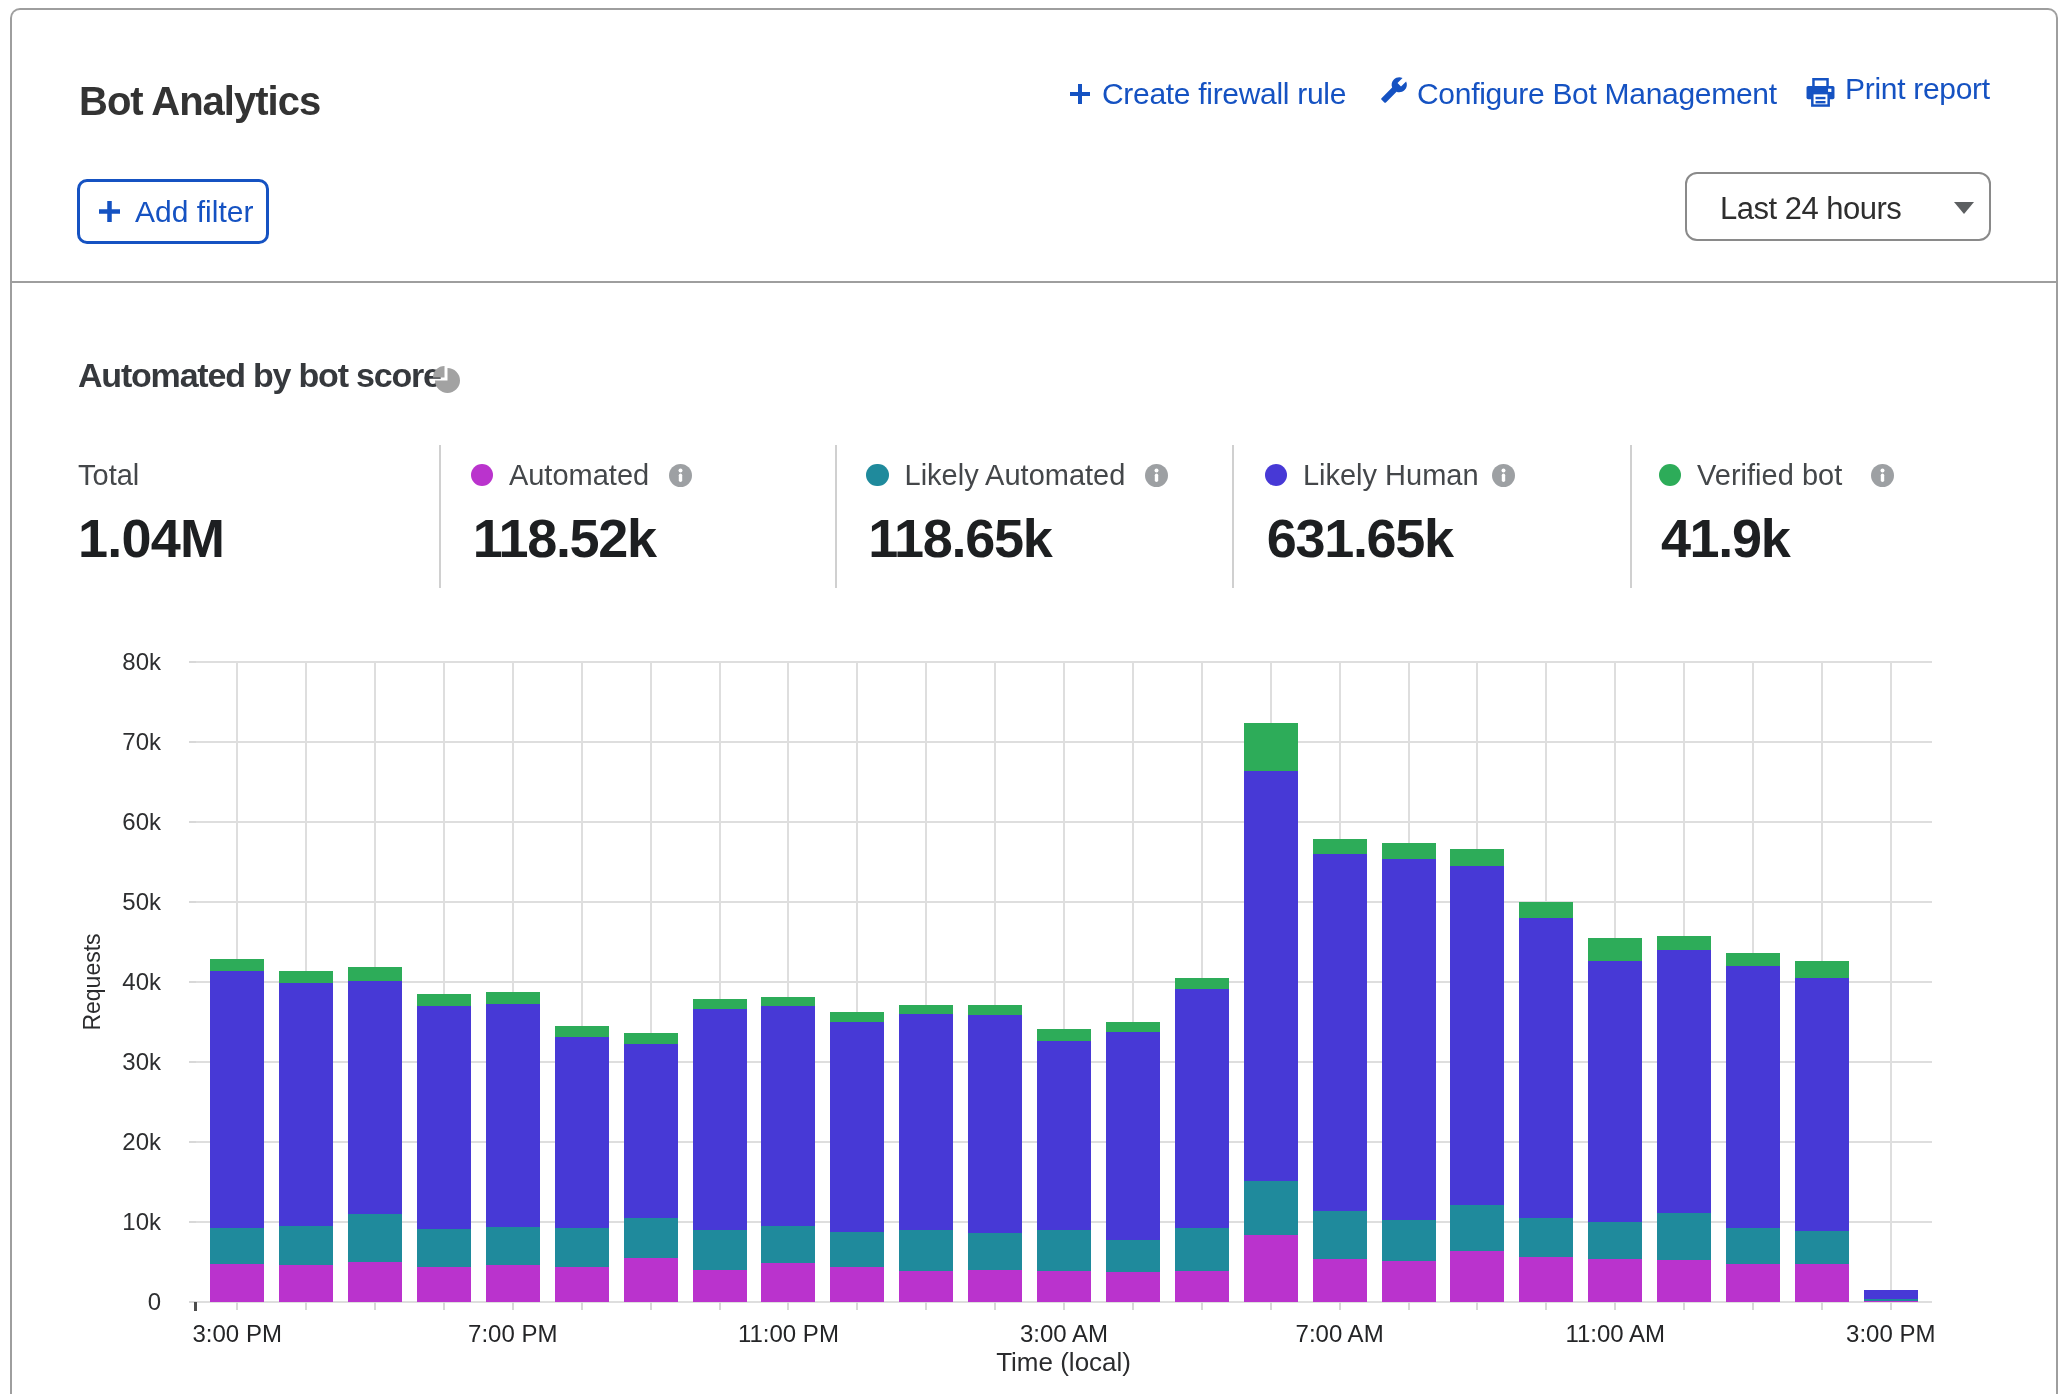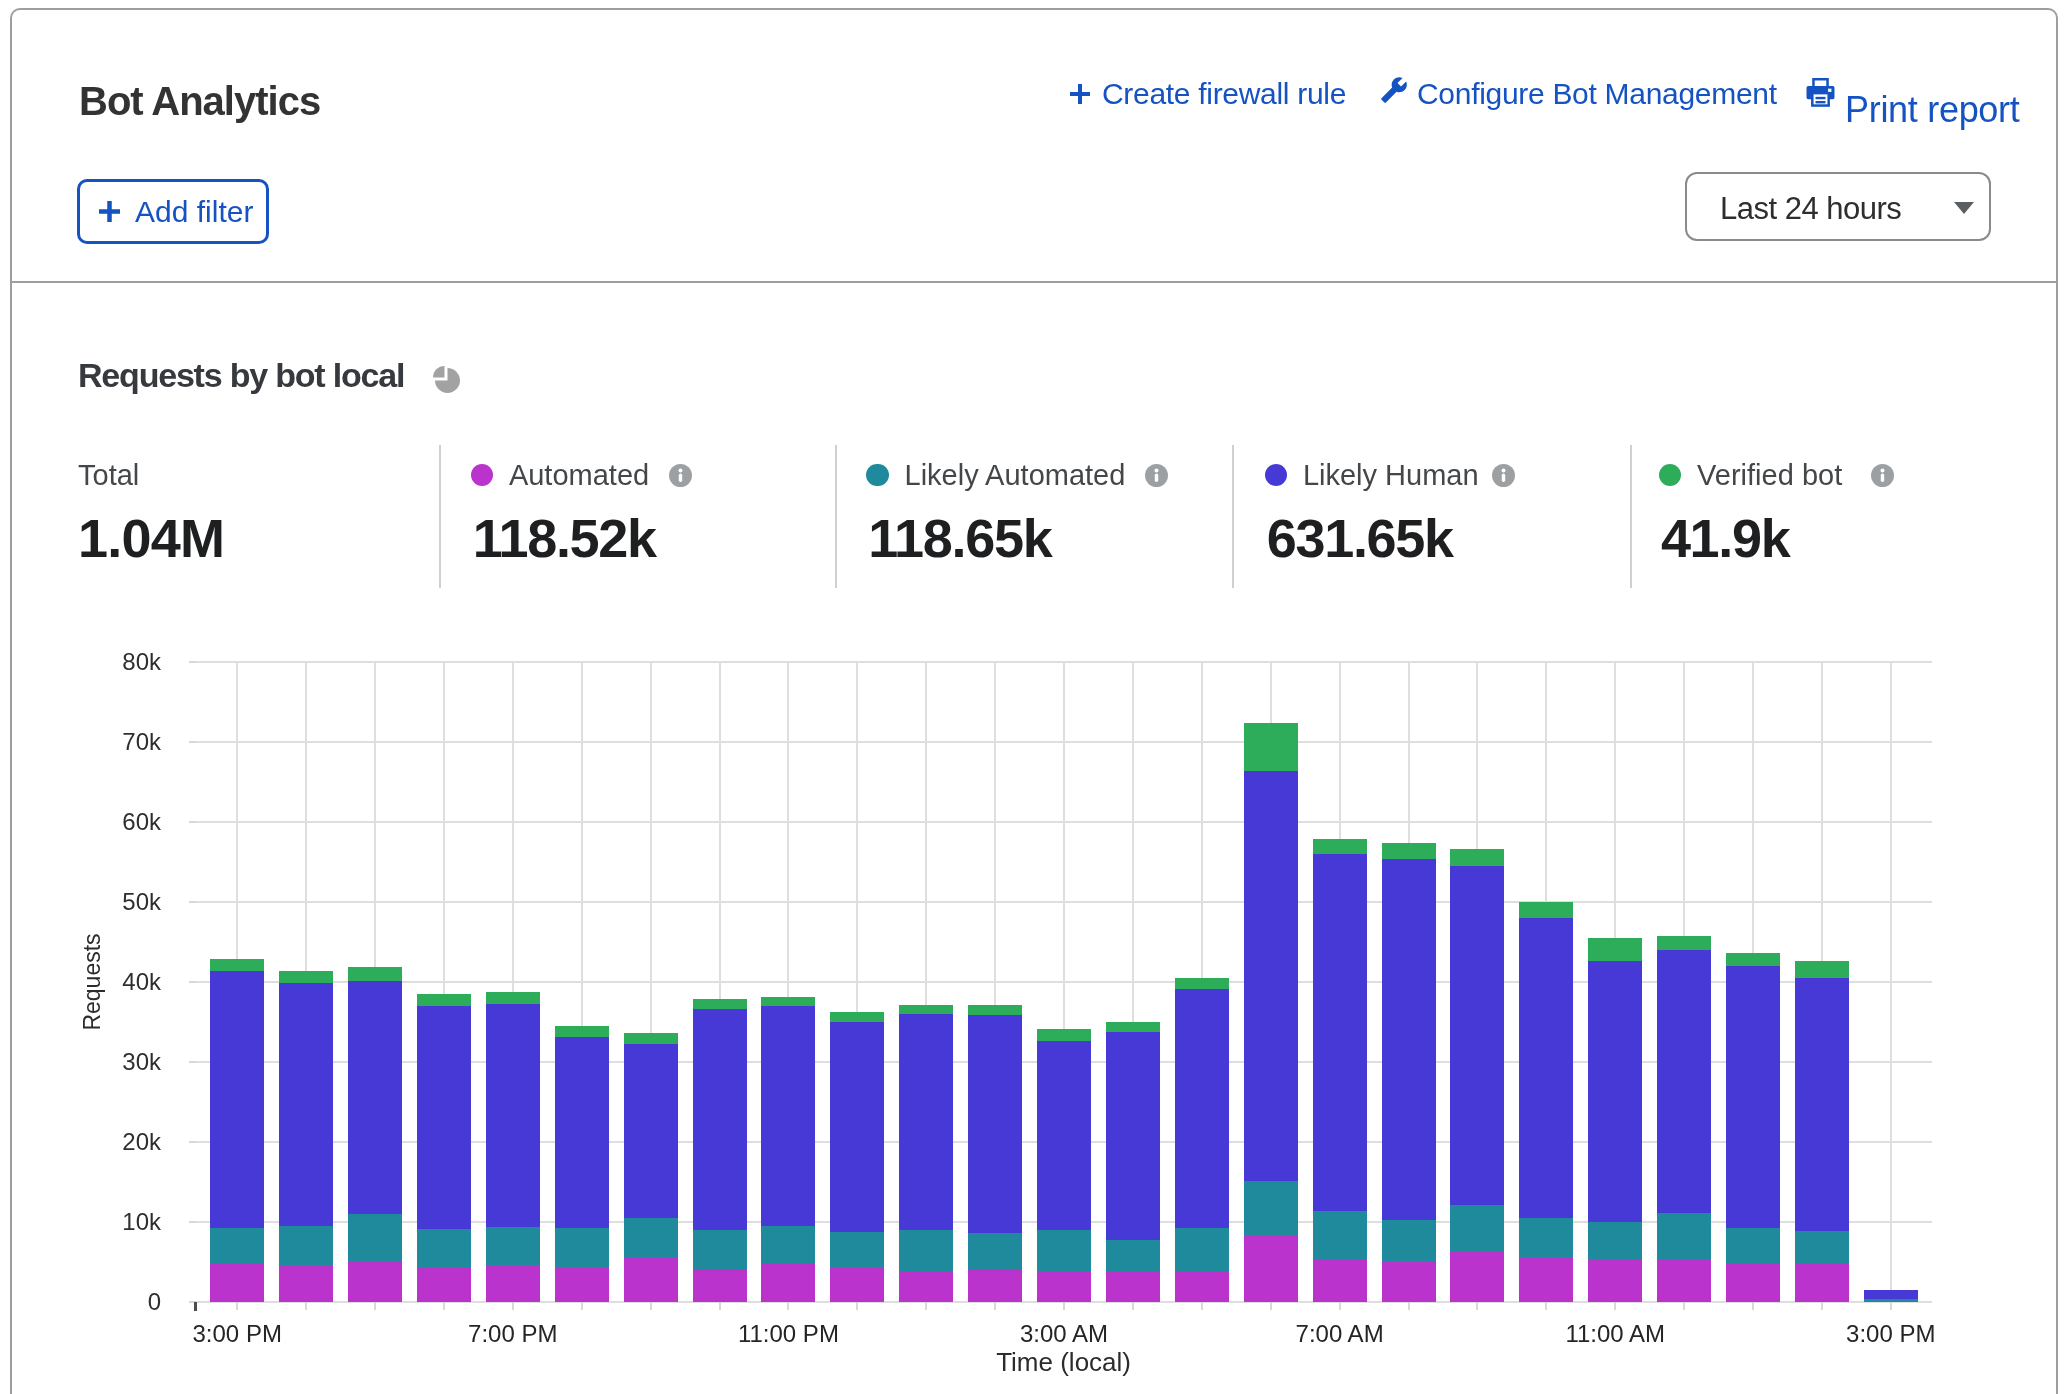--- a/index.html
+++ b/index.html
@@ -19,30 +19,30 @@
     </svg></div>
 <div class="abs" style="left:1417px;top:78.5px;font-size:30px;letter-spacing:-0.3px;color:#1552c2;line-height:1;">Configure Bot Management</div>
 <div class="abs" style="left:1806px;top:78px;"><svg width="29" height="29" viewBox="0 0 28 28">
       <rect x="7.2" y="1.2" width="13.6" height="8" fill="#fff" stroke="#1552c2" stroke-width="2.4"></rect>
       <rect x="0.5" y="7.8" width="27" height="12.6" rx="1.6" fill="#1552c2"></rect>
       <rect x="21.3" y="10.3" width="3.2" height="3.2" fill="#fff"></rect>
       <rect x="6.1" y="14.6" width="15.8" height="12" fill="#fff" stroke="#1552c2" stroke-width="2.4"></rect>
       <rect x="9.2" y="18.2" width="9.6" height="2.3" fill="#1552c2"></rect>
       <rect x="9.2" y="22.2" width="9.6" height="2.3" fill="#1552c2"></rect>
     </svg></div>
-<div class="abs" style="left:1845px;top:92px;font-size:36px;letter-spacing:-0.3px;color:#1552c2;line-height:1;">Print report</div>
+<div class="abs" style="left:1845px;top:74px;font-size:30px;letter-spacing:-0.3px;color:#1552c2;line-height:1;">Print report</div>
 <div class="abs" style="left:77px;top:179px;width:192px;height:65px;border:3px solid #1552c2;border-radius:10px;box-sizing:border-box;"></div>
 <div class="abs" style="left:99px;top:201px;"><svg width="21" height="21" viewBox="0 0 21 21">
       <path d="M8.25 0 h4.5 v8.25 h8.25 v4.5 h-8.25 v8.25 h-4.5 v-8.25 h-8.25 v-4.5 h8.25 z" fill="#1552c2"></path>
     </svg></div>
 <div class="abs" style="left:135px;top:197.3px;font-size:30px;color:#1552c2;line-height:1;">Add filter</div>
 <div class="abs" style="left:1685px;top:172px;width:306px;height:69px;border:2px solid #8a8a8a;border-radius:12px;box-sizing:border-box;"></div>
 <div class="abs" style="left:1707px;top:192.9px;font-size:31px;letter-spacing:-0.5px;color:#2e2e2e;line-height:1;margin-left:13px;">Last 24 hours</div>
 <div class="abs" style="left:1954px;top:202px;width:0;height:0;border-left:10.5px solid transparent;border-right:10.5px solid transparent;border-top:12px solid #5c5f61;"></div>
-<div class="abs" style="left:78px;top:357.9px;font-size:34px;letter-spacing:-1.2px;font-weight:bold;color:#36393d;line-height:1;">Requests by bot local</div>
+<div class="abs" style="left:78px;top:357.9px;font-size:34px;letter-spacing:-1.2px;font-weight:bold;color:#36393d;line-height:1;">Automated by bot score</div>
 <div class="abs" style="left:431px;top:363.5px;"><svg width="30" height="30" viewBox="0 0 30 30">
       <path d="M16.5 16.5 L16.5 4 A12.5 12.5 0 1 1 4 16.5 Z" fill="#a2a2a2"></path>
       <path d="M13.5 13.5 L2 13.5 A11.5 11.5 0 0 1 13.5 2 Z" fill="#a2a2a2"></path>
     </svg></div>
 <div class="abs" style="left:438.6px;top:444.5px;width:2px;height:143px;background:#d0d0d0;"></div>
 <div class="abs" style="left:834.9px;top:444.5px;width:2px;height:143px;background:#d0d0d0;"></div>
 <div class="abs" style="left:1232.1px;top:444.5px;width:2px;height:143px;background:#d0d0d0;"></div>
 <div class="abs" style="left:1629.5px;top:444.5px;width:2px;height:143px;background:#d0d0d0;"></div>
 <div class="abs" style="left:78px;top:460.9px;font-size:29px;color:#44474a;line-height:1;">Total</div>
 <div class="abs" style="left:78px;top:510.5px;font-size:54px;letter-spacing:-0.8px;font-weight:bold;color:#1d1f21;line-height:1;text-align:center;">1.04M</div>

